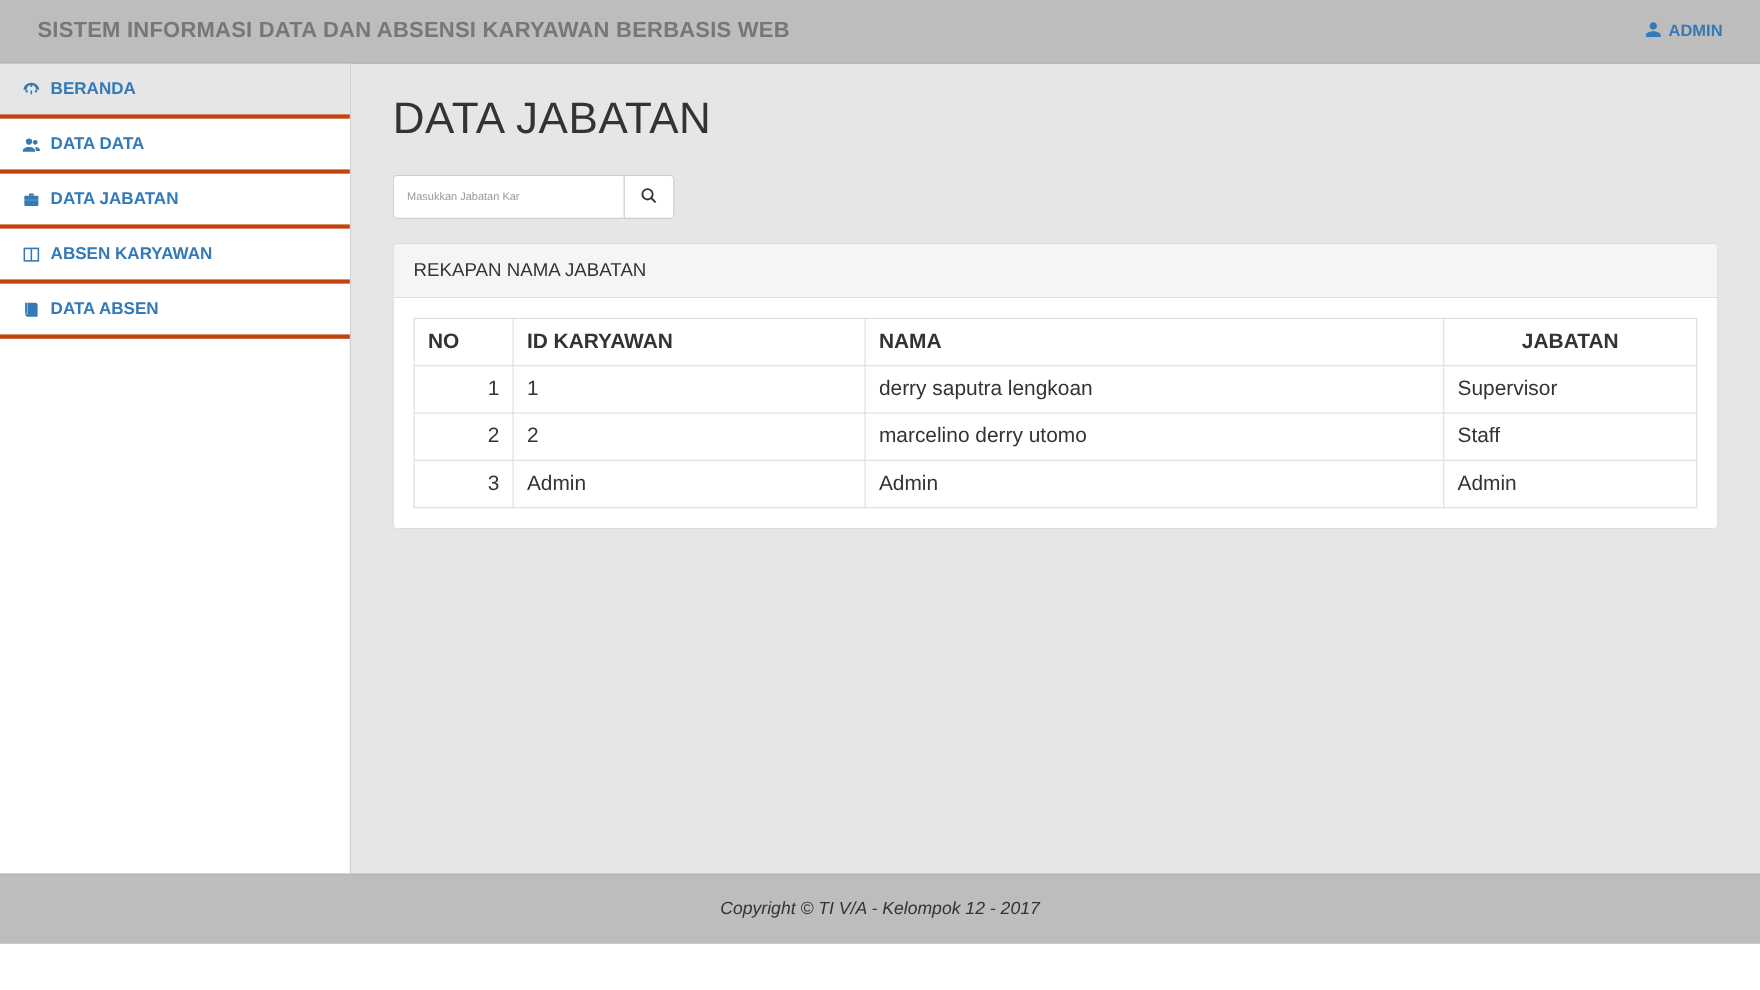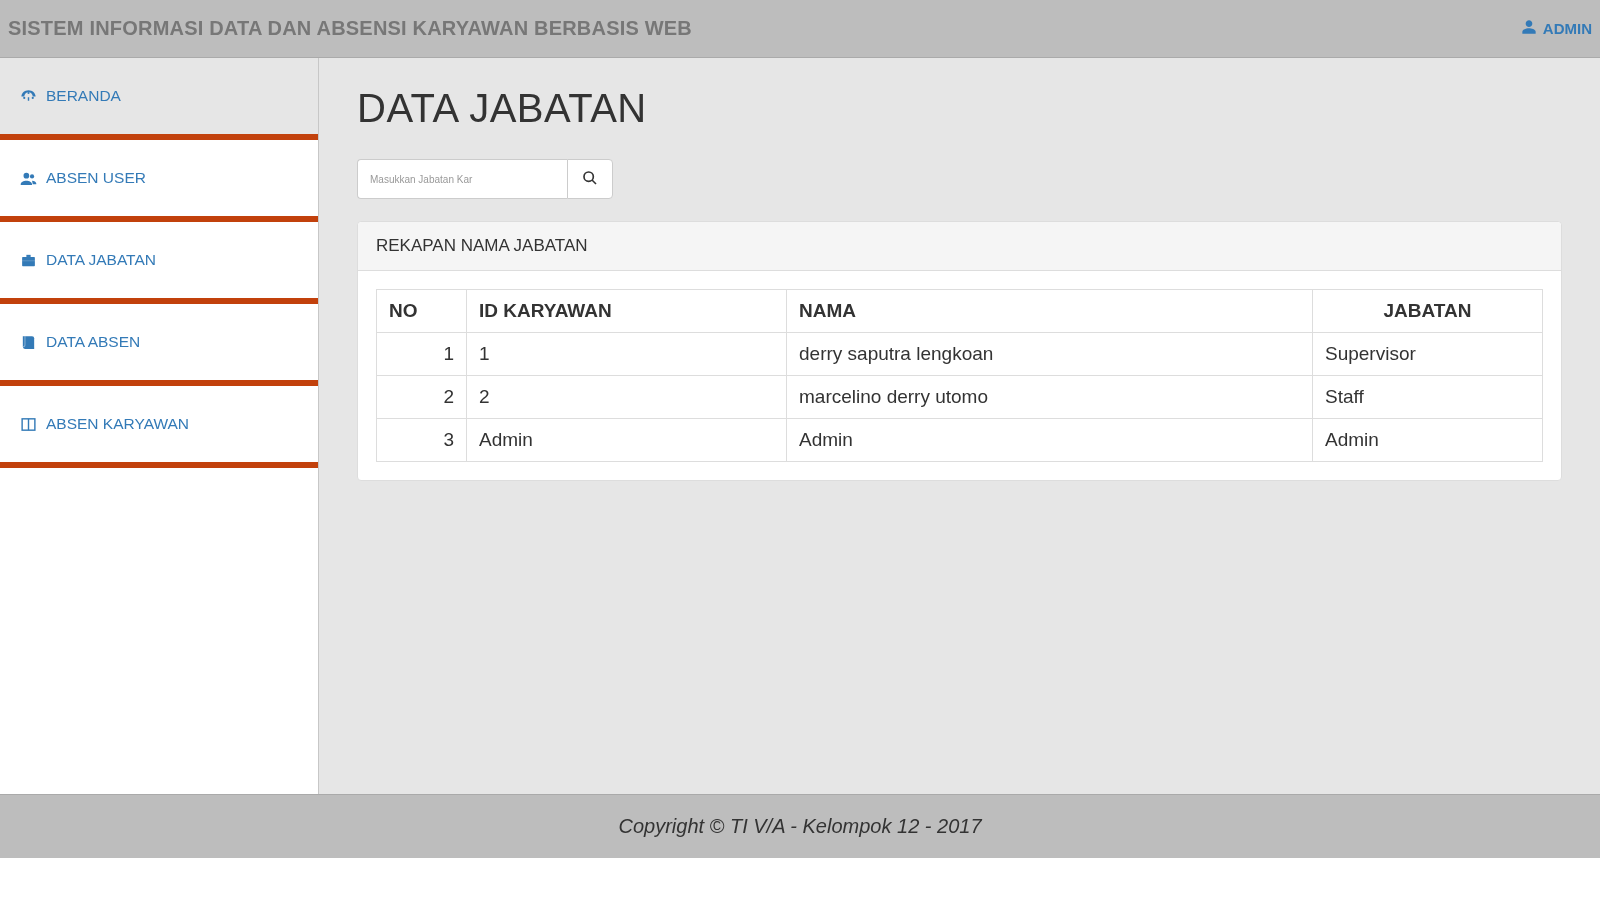--- a/index.html
+++ b/index.html
@@ -11,21 +11,21 @@
       width: 1600px;
       height: 900px;
       overflow: hidden;
     }
     .navbar {
       background: #bdbdbd;
       height: 58px;
       display: flex;
       align-items: center;
       justify-content: space-between;
-      padding: 0 8px;
+      padding: 0 34px;
       border-bottom: 1px solid #aaa;
     }
     .navbar-brand {
       font-size: 20px;
       font-weight: bold;
       color: #777;
       letter-spacing: 0.2px;
     }
     .navbar-right {
       display: flex;
@@ -43,24 +43,24 @@
     }
     .sidebar {
       width: 319px;
       background: #fff;
       border-right: 1px solid #c7c7c7;
       flex-shrink: 0;
     }
     .sidebar-item {
       display: flex;
       align-items: center;
-      padding: 29px 18px;
-      border-bottom: 6px solid #c2410c;
+      padding: 14px 18px;
+      border-bottom: 4px solid #c2410c;
       color: #337ab7;
-      font-weight: normal;
+      font-weight: bold;
       font-size: 15.5px;
       cursor: pointer;
       background: #fff;
     }
     .sidebar-item.active {
       background: #e6e6e6;
     }
     .sidebar-item .icon {
       width: 20px;
       margin-right: 8px;
@@ -145,21 +145,21 @@
     .col-nama { width: auto; margin-left: 25px; }
     .col-jabatan { width: 230px; text-align: center; }
 
     .footer {
       background: #bdbdbd;
       height: 64px;
       display: flex;
       align-items: center;
       justify-content: center;
       font-style: italic;
-      font-size: 20px;
+      font-size: 16px;
       color: #333;
       border-top: 1px solid #aaa;
     }
   </style>
 </head>
 <body>
 
 <div class="navbar">
   <div class="navbar-brand">SISTEM INFORMASI DATA DAN ABSENSI KARYAWAN BERBASIS WEB</div>
   <div class="navbar-right">
@@ -186,49 +186,49 @@
       <span>BERANDA</span>
     </div>
     <div class="sidebar-item">
       <span class="icon">
         <svg width="17" height="17" viewBox="0 0 24 24" fill="#337ab7">
             <circle cx="9" cy="8" r="4"></circle>
             <circle cx="17" cy="9" r="3"></circle>
             <path d="M1 20c0-3 4-5 8-5s8 2 8 5v1H1zM17 15c3 0 6 1.5 6 4v1h-5"></path>
           </svg>
       </span>
-      <span>ABSEN USER</span>
+      <span>DATA DATA</span>
     </div>
     <div class="sidebar-item">
       <span class="icon">
         <svg width="17" height="17" viewBox="0 0 24 24" fill="#337ab7">
             <path d="M9 4h6v3H9z"></path>
             <rect x="3" y="7" width="18" height="13" rx="1"></rect>
             <rect x="3" y="12" width="18" height="1" fill="#fff" opacity="0.3"></rect>
           </svg>
       </span>
       <span>DATA JABATAN</span>
     </div>
     <div class="sidebar-item">
       <span class="icon">
-        <svg width="17" height="17" viewBox="0 0 24 24" fill="#337ab7">
-            <path d="M4 3h13a3 3 0 013 3v15H7a3 3 0 01-3-3V3z"></path>
-            <path d="M4 18a3 3 0 003-3V3" fill="none" stroke="#fff" stroke-width="1.5" opacity="0.4"></path>
-          </svg>
-      </span>
-      <span>DATA ABSEN</span>
-    </div>
-    <div class="sidebar-item">
-      <span class="icon">
         <svg width="17" height="17" viewBox="0 0 24 24" fill="none" stroke="#337ab7" stroke-width="2">
             <rect x="3" y="4" width="18" height="16"></rect>
             <line x1="12" y1="4" x2="12" y2="20"></line>
           </svg>
       </span>
       <span>ABSEN KARYAWAN</span>
+    </div>
+    <div class="sidebar-item">
+      <span class="icon">
+        <svg width="17" height="17" viewBox="0 0 24 24" fill="#337ab7">
+            <path d="M4 3h13a3 3 0 013 3v15H7a3 3 0 01-3-3V3z"></path>
+            <path d="M4 18a3 3 0 003-3V3" fill="none" stroke="#fff" stroke-width="1.5" opacity="0.4"></path>
+          </svg>
+      </span>
+      <span>DATA ABSEN</span>
     </div>
   </div>
 
   <div class="main">
     <h1 class="page-title">DATA JABATAN</h1>
 
     <div class="search-row">
       <input class="search-input" type="text" placeholder="Masukkan Jabatan Kar" style="">
       <button class="search-btn">
         <span>

